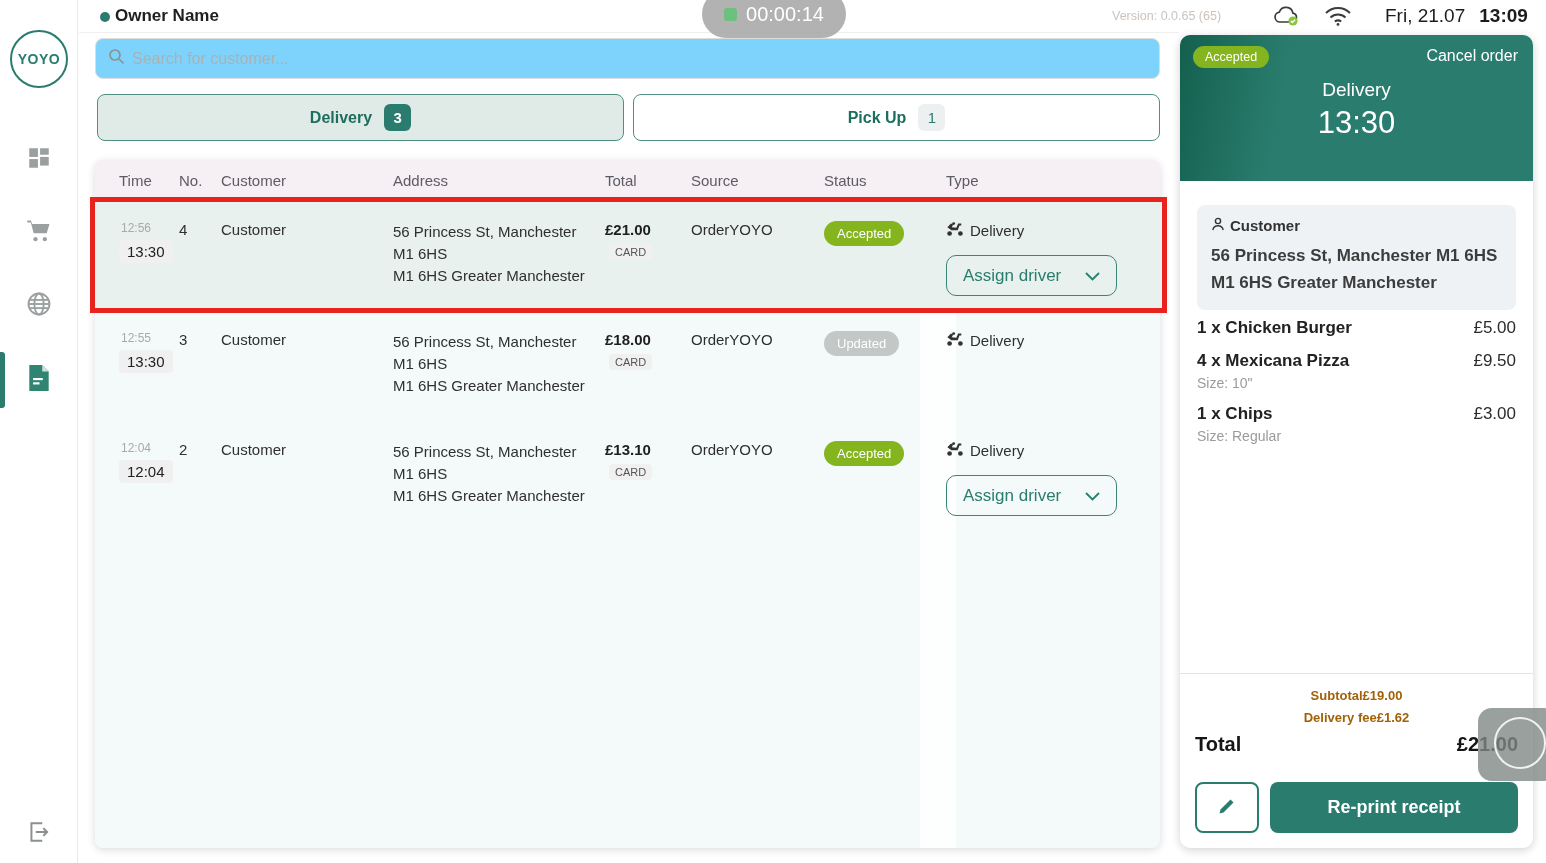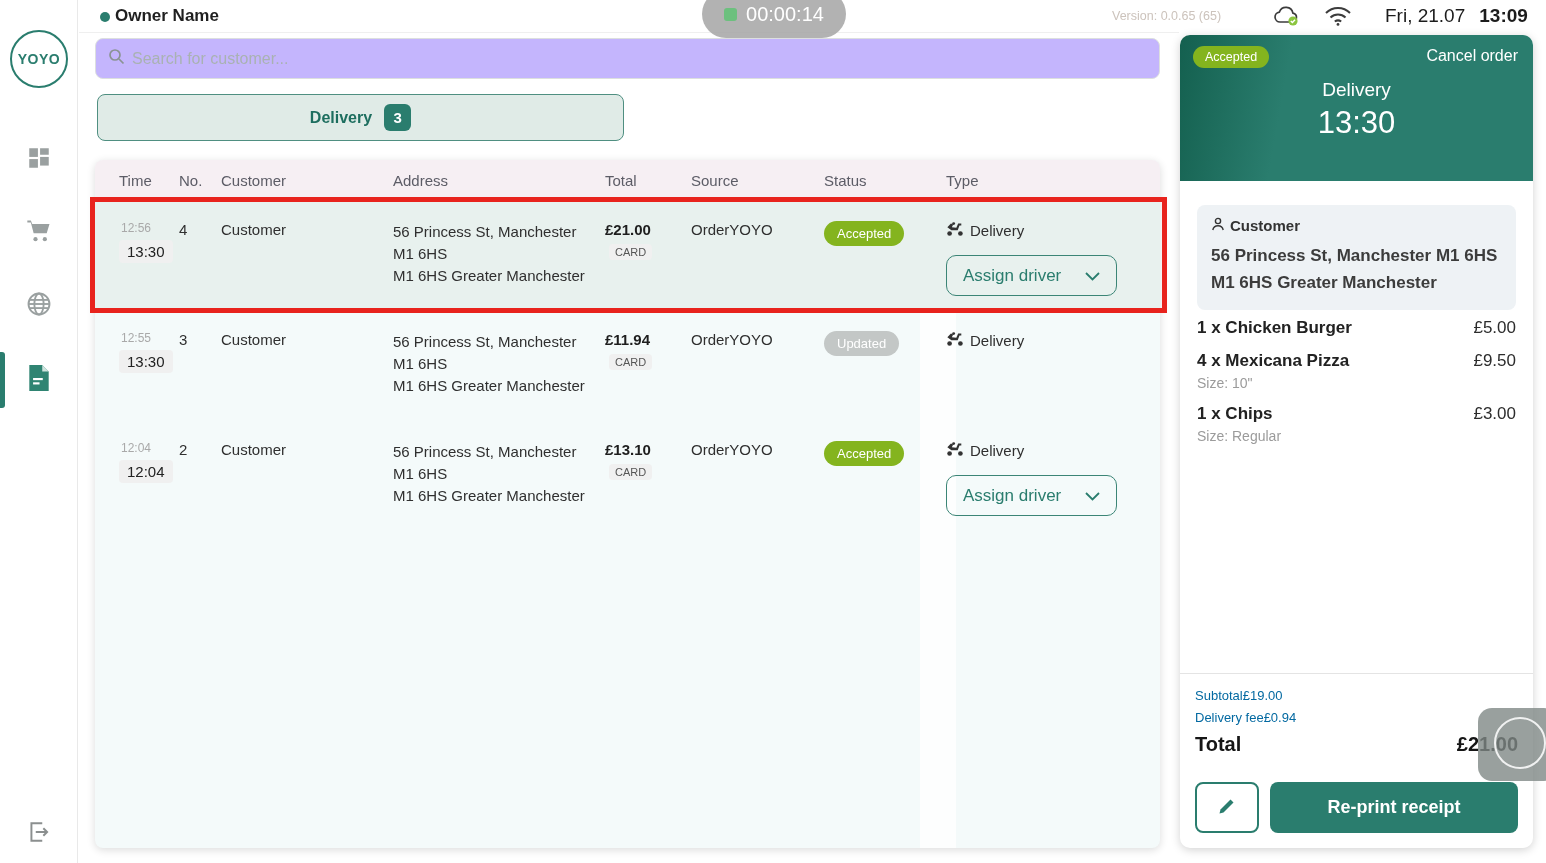--- a/index.html
+++ b/index.html
@@ -26,21 +26,21 @@
   .timer-pill { position:absolute; left:702px; top:-10px; width:144px; height:48px; background:rgba(164,164,164,.85); border-radius:24px;
                 display:flex; align-items:center; justify-content:center; gap:9px; z-index:5; }
   .timer-dot { width:13px; height:13px; border-radius:3px; background:#6cc07e; }
   .timer-text { color:#fff; font-size:20px; }
   .version { position:absolute; left:1112px; top:9px; font-size:12.5px; color:#ccc3bc; }
   .status-icons { position:absolute; left:1272px; top:4px; display:flex; gap:20px; align-items:center; }
   .datetime { position:absolute; left:1385px; top:5px; font-size:19px; color:#1c1c1c; }
   .datetime b { margin-left:14px; font-weight:700; }
 
   
-  .search-box { position:absolute; left:95px; top:38px; width:1065px; height:41px; background:#c4b5fd; border:1px solid #dcdfdf; border-radius:8px;
+  .search-box { position:absolute; left:95px; top:38px; width:1065px; height:41px; background:#7dd3fc; border:1px solid #dcdfdf; border-radius:8px;
                 display:flex; align-items:center; padding:8px 12px; gap:7px; }
   .search-box input { border:none; outline:none; flex:1; font-size:16px; color:#444; font-family:inherit; background:transparent; }
   .search-box input::placeholder { color:#a9b2b2; }
   .tab { position:absolute; top:94px; height:47px; border-radius:8px; display:flex; align-items:center; justify-content:center; gap:12px; cursor:pointer; }
   .tab-delivery { left:97px; width:527px; background:#e0ebe7; border:1.5px solid #4f8f81; }
   .tab-pickup   { left:633px; width:527px; background:#fff; border:1.5px solid #4f8f81; }
   .tab-label { font-size:16px; font-weight:700; color:#1d6e5f; }
   .tab-badge { width:27px; height:27px; border-radius:6px; display:flex; align-items:center; justify-content:center; font-size:15px; }
   .badge-dark { background:#2a7d6e; color:#fff; font-weight:700; }
   .badge-light { background:#edf0f0; color:#2a7d6e; }
@@ -87,21 +87,21 @@
   .cust-card { position:absolute; left:17px; top:170px; width:319px; background:#eef2f5; border-radius:8px; padding:12px 14px 14px; }
   .cust-label { display:flex; align-items:center; gap:5px; font-size:15px; font-weight:700; color:#333; }
   .cust-addr { margin-top:8px; font-size:17px; font-weight:700; color:#3c3c3c; line-height:27px; }
   .items { position:absolute; left:17px; top:283px; width:319px; }
   .item { margin-bottom:13px; }
   .item-row { display:flex; justify-content:space-between; align-items:baseline; }
   .item-name { font-size:17px; font-weight:700; color:#222; }
   .item-price { font-size:17px; color:#2c2c2c; }
   .item-note { margin-top:4px; font-size:14px; color:#9b9b9b; }
   .panel-foot { position:absolute; left:0; bottom:0; width:100%; padding:14px 15px 15px; border-top:1px solid #e4e4e4; }
-  .sum-row { display:flex; justify-content:flex-start; font-size:13px; color:#0369a1; margin-bottom:7px; }
+  .sum-row { display:flex; justify-content:center; font-size:13px; color:#a16207; margin-bottom:7px;font-weight:bold; }
   .total-row { display:flex; justify-content:space-between; font-size:20px; font-weight:700; color:#161616; margin:8px 0 26px; }
   .foot-btns { display:flex; gap:11px; }
   .edit-btn { width:64px; height:51px; background:#fff; border:2px solid #2a7d6e; border-radius:8px; display:flex; align-items:center; justify-content:center; cursor:pointer; }
   .reprint-btn { flex:1; height:51px; background:#2a7d6e; color:#fff; border:none; border-radius:8px; font-size:18px; font-weight:700; cursor:pointer; font-family:inherit; }
 
   
   .float-btn { position:absolute; left:1478px; top:708px; width:80px; height:73px; background:rgba(128,136,134,.8); border-radius:14px; z-index:30; cursor:pointer; }
   .float-btn .ring { position:absolute; left:16px; top:9px; width:52px; height:52px; border:2px solid rgba(255,255,255,.85); border-radius:50%; }
 </style>
 </head>
@@ -205,20 +205,24 @@
           <line x1="11" y1="11" x2="15.5" y2="15.5"></line>
         </svg>
     </span>
     <input type="text" placeholder="Search for customer..." style="">
   </div>
 
   <div class="tab tab-delivery">
     <span class="tab-label">Delivery</span>
     <span class="tab-badge badge-dark">3</span>
   </div>
+  <div class="tab tab-pickup">
+    <span class="tab-label">Pick Up</span>
+    <span class="tab-badge badge-light">1</span>
+  </div>
 
   <div class="table-card">
     <div class="col-stripe"></div>
     <div class="thead">
       <div class="c-time">Time</div>
       <div class="c-no">No.</div>
       <div class="c-cust">Customer</div>
       <div class="c-addr">Address</div>
       <div class="c-total">Total</div>
       <div class="c-src">Source</div>
@@ -277,21 +281,21 @@
         <span class="time-chip">13:30</span>
       </div>
       <div class="c-no">3</div>
       <div class="c-cust">Customer</div>
       <div class="c-addr">
         <div class="addr-line">56 Princess St, Manchester</div>
         <div class="addr-line">M1 6HS</div>
         <div class="addr-line">M1 6HS Greater Manchester</div>
       </div>
       <div class="c-total">
-        <div class="price">£11.94</div>
+        <div class="price">£18.00</div>
         <span class="pay-chip">CARD</span>
       </div>
       <div class="c-src">OrderYOYO</div>
       <div class="c-status">
         <span class="status-pill pill-updated">Updated</span>
       </div>
       <div class="c-type">
         <div class="type-line">
           <span>
             <svg width="18" height="16" viewBox="0 0 20 17">
@@ -403,21 +407,21 @@
       </div>
     </div>
 
     <div class="panel-foot">
       <div class="sum-row">
         <span>Subtotal</span>
         <span>£19.00</span>
       </div>
       <div class="sum-row">
         <span>Delivery fee</span>
-        <span>£0.94</span>
+        <span>£1.62</span>
       </div>
       <div class="total-row">
         <span>Total</span>
         <span>£21.00</span>
       </div>
       <div class="foot-btns">
         <button class="edit-btn">
           <span>
             <svg width="20" height="20" viewBox="0 0 20 20">
                 <path d="M2.5 17.5l1-4 10-10 3 3-10 10z" fill="#2a7d6e"></path>

